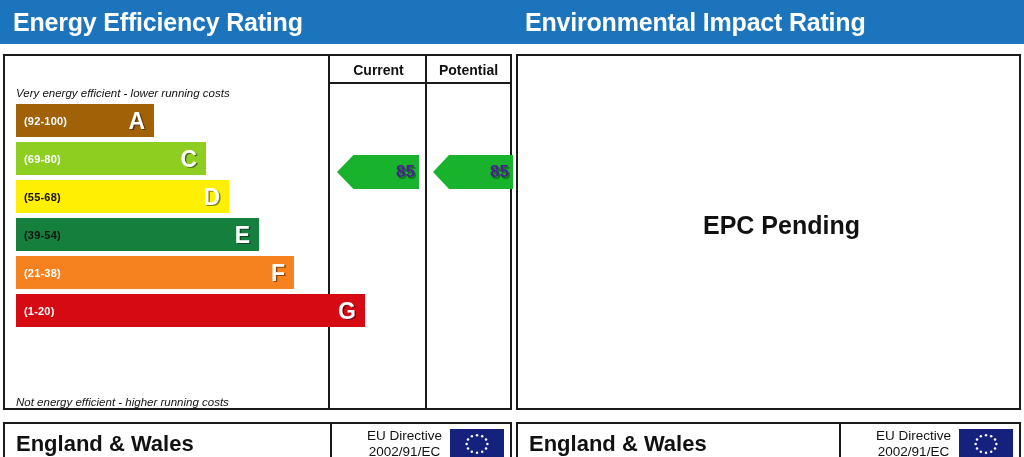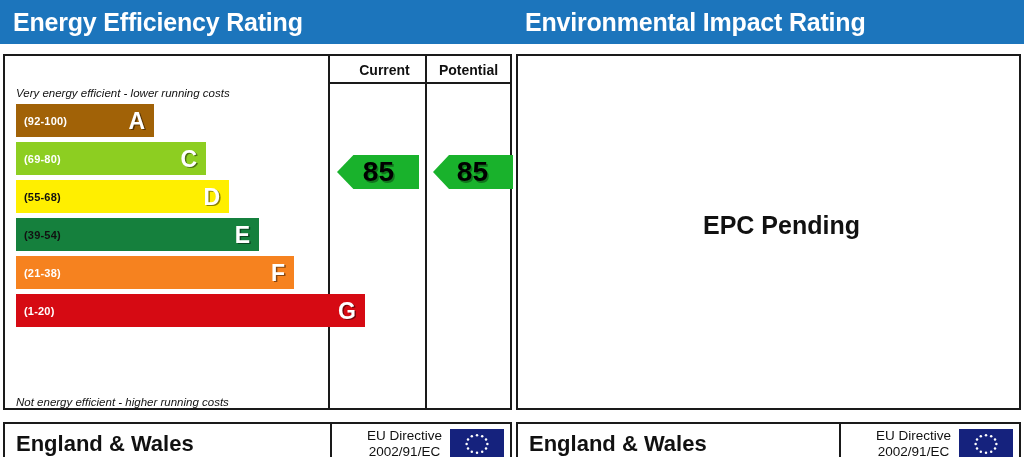--- a/index.html
+++ b/index.html
@@ -75,21 +75,21 @@
   .col-label {
     position: absolute;
     top: 3px;
     height: 22px;
     line-height: 22px;
     text-align: center;
     font-size: 14px;
     font-weight: bold;
     color: #111111;
   }
-  .col-label.current   { left: 325px; width: 109px; }
+  .col-label.current   { left: 325px; width: 97px; }
   .col-label.potential { left: 422px; width: 83px; }
 
   .edge-note {
     position: absolute;
     left: 11px;
     font-style: italic;
     font-size: 11.5px;
     color: #111111;
     white-space: nowrap;
   }
@@ -131,25 +131,25 @@
   .band.light-text .band-range { color: #ffffff; }
 
   
   .rating-arrow {
     position: absolute;
     height: 34px;
     background: #19b22c;
     display: flex;
     align-items: center;
     justify-content: flex-end;
-    padding-right: 25px;
+    padding-right: 4px;
     box-sizing: border-box;
     clip-path: polygon(0% 50%, 20% 0%, 100% 0%, 100% 100%, 20% 100%);
-    color: #000000;
-    font-size: 28px;
+    color: #4c1d95;
+    font-size: 17px;
     font-weight: bold;
     text-shadow: 1.5px 1.5px 0.5px rgba(0,0,0,0.35);
   }
   .rating-arrow.current   { left: 332px; top: 99px; width: 82px; }
   .rating-arrow.potential { left: 428px; top: 99px; width: 80px; }
 
   
   .pending-text {
     position: absolute;
     left: 0;

